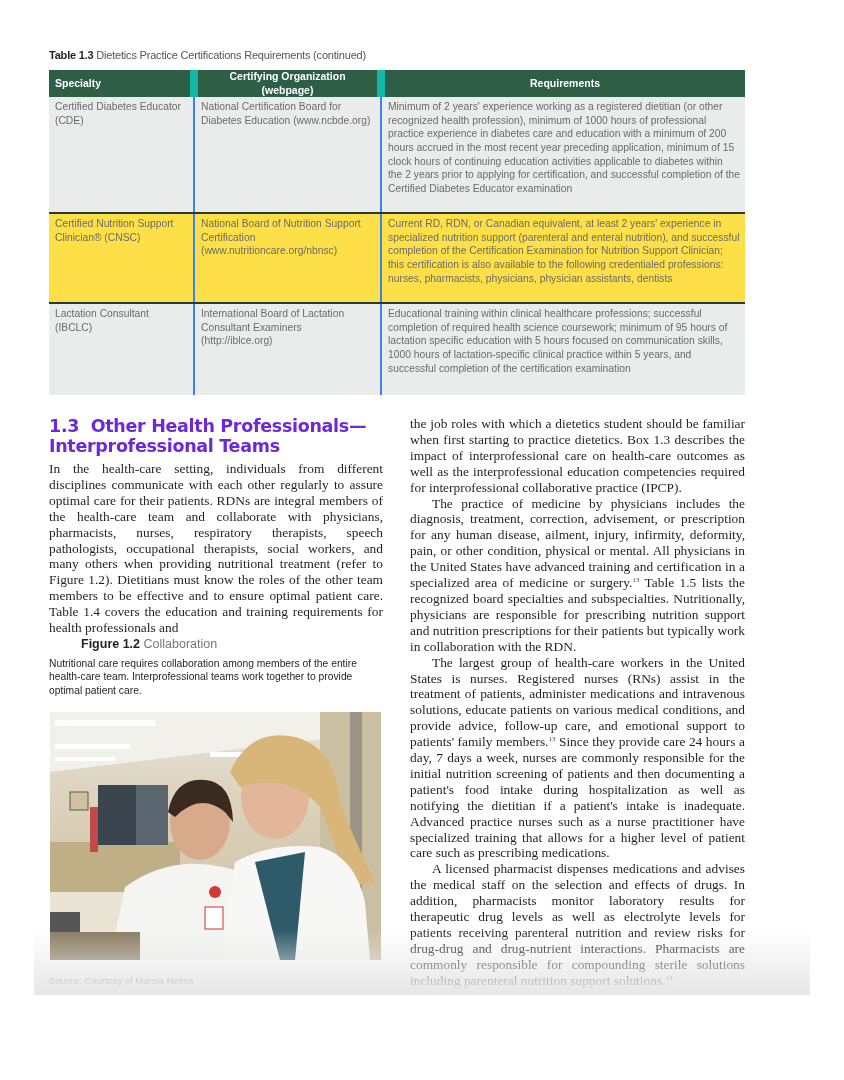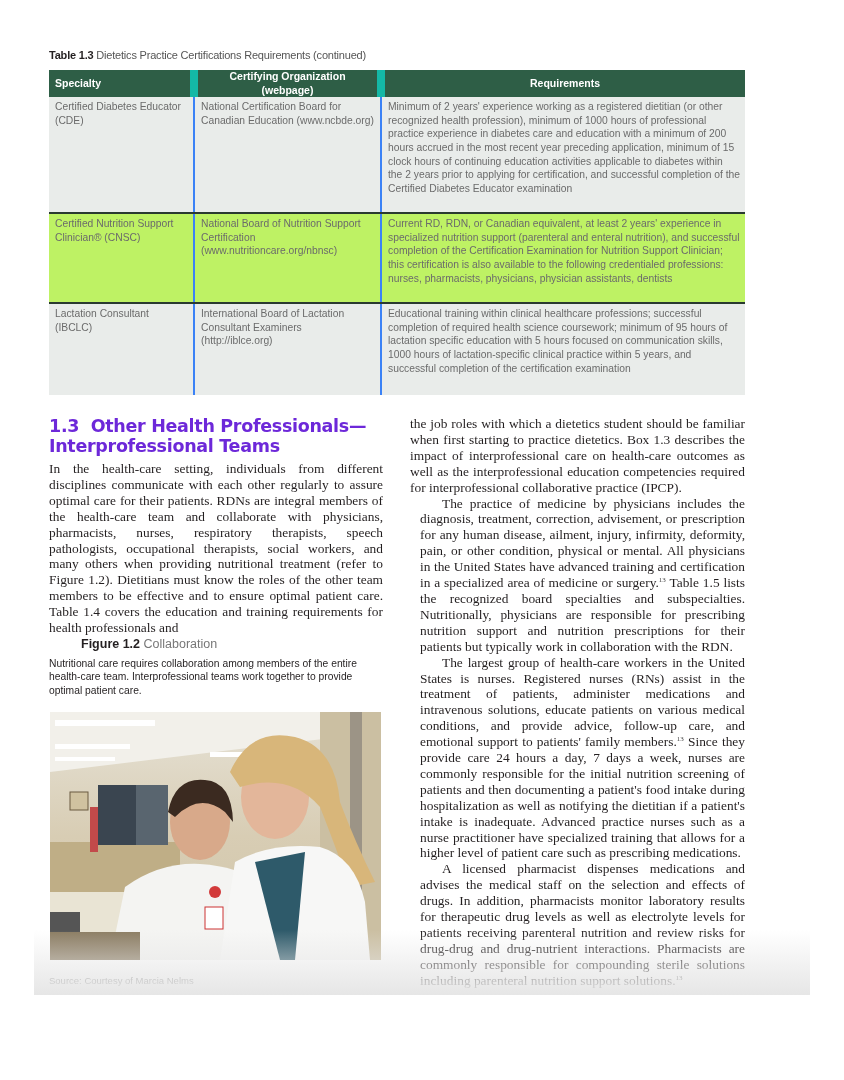--- a/index.html
+++ b/index.html
@@ -7,29 +7,29 @@
   .page{position:absolute;left:0;top:0;width:844px;height:1000px;background:#fff;}
   .table-caption{position:absolute;left:49px;top:49px;font-size:11px;color:#555;letter-spacing:-0.2px;}
   .table-caption b{color:#231f20;font-weight:bold;}
   table.cert{position:absolute;left:49px;top:70px;width:696px;border-collapse:collapse;table-layout:fixed;font-size:10.3px;color:#6b6b6b;line-height:13.6px;}
   table.cert th{background:#2e5e46;color:#fff;font-weight:bold;font-size:10.5px;height:19px;padding:0 6px;border-right:8px solid #14b8a6;}
   table.cert th:first-child{text-align:left;}
   table.cert th:last-child{border-right:none;}
   table.cert td{vertical-align:top;padding:3px 5px 2px 6px;border-right:2px solid #3b82f6;}
   table.cert td:last-child{border-right:none;}
   table.cert tr.r1 td{background:#e9ecea;height:110px;border-bottom:2px solid #2a3a30;}
-  table.cert tr.r2 td{background:#bef264;height:83px;border-bottom:2px solid #2a3a30;}
+  table.cert tr.r2 td{background:#fde047;height:83px;border-bottom:2px solid #2a3a30;}
   table.cert tr.r3 td{background:#e9ecea;height:86px;}
   .col1{width:145px;} .col2{width:187px;}
   .section-title{position:absolute;left:49px;top:416px;width:340px;font-family:"DejaVu Sans",sans-serif;font-weight:bold;font-size:17.5px;line-height:20px;color:#6d28d9;letter-spacing:-0.3px;}
   .serif{font-family:"Liberation Serif",serif;font-size:13.4px;line-height:15.9px;color:#231f20;text-align:justify;}
   .col-left{position:absolute;left:49px;top:461px;width:334px;}
   .col-right{position:absolute;left:410px;top:416px;width:335px;}
   .col-right p{margin:0;}
-  .col-right p.indent{text-indent:22px;margin-left:10px;}
+  .col-right p.indent{text-indent:22px;}
   sup{font-size:7px;vertical-align:5px;line-height:0;color:#444;}
   .fig-label{position:absolute;left:49px;top:637px;font-size:12.5px;color:#777;padding-left:32px;}
   .fig-label b{color:#231f20;}
   .fig-text{position:absolute;left:49px;top:657px;width:335px;font-size:10.3px;line-height:13.3px;color:#231f20;}
   .photo{position:absolute;left:50px;top:712px;width:331px;height:248px;overflow:hidden;background:#d8cdb6;}
   .source{position:absolute;left:49px;top:975px;font-size:9.5px;color:#777;}
   .bottom-shade{position:absolute;left:34px;top:930px;width:776px;height:65px;background:linear-gradient(#ffffff00,#e6e6e6);}
   .footer{position:absolute;left:0;top:1000px;width:844px;height:80px;background:#fff;}
 </style>
 </head>
@@ -51,21 +51,21 @@
     <thead>
       <tr>
         <th>Specialty</th>
         <th>Certifying Organization (webpage)</th>
         <th>Requirements</th>
       </tr>
     </thead>
     <tbody>
       <tr class="r1">
         <td>Certified Diabetes Educator (CDE)</td>
-        <td>National Certification Board for Canadian Education (www.ncbde.org)</td>
+        <td>National Certification Board for Diabetes Education (www.ncbde.org)</td>
         <td>Minimum of 2 years' experience working as a registered dietitian (or other recognized health profession), minimum of 1000 hours of professional practice experience in diabetes care and education with a minimum of 200 hours accrued in the most recent year preceding application, minimum of 15 clock hours of continuing education activities applicable to diabetes within the 2 years prior to applying for certification, and successful completion of the Certified Diabetes Educator examination</td>
       </tr>
       <tr class="r2">
         <td>Certified Nutrition Support Clinician® (CNSC)</td>
         <td>National Board of Nutrition Support Certification (www.nutritioncare.org/nbnsc)</td>
         <td>Current RD, RDN, or Canadian equivalent, at least 2 years' experience in specialized nutrition support (parenteral and enteral nutrition), and successful completion of the Certification Examination for Nutrition Support Clinician; this certification is also available to the following credentialed professions: nurses, pharmacists, physicians, physician assistants, dentists</td>
       </tr>
       <tr class="r3">
         <td>Lactation Consultant (IBCLC)</td>
         <td>International Board of Lactation Consultant Examiners (http://iblce.org)</td>

